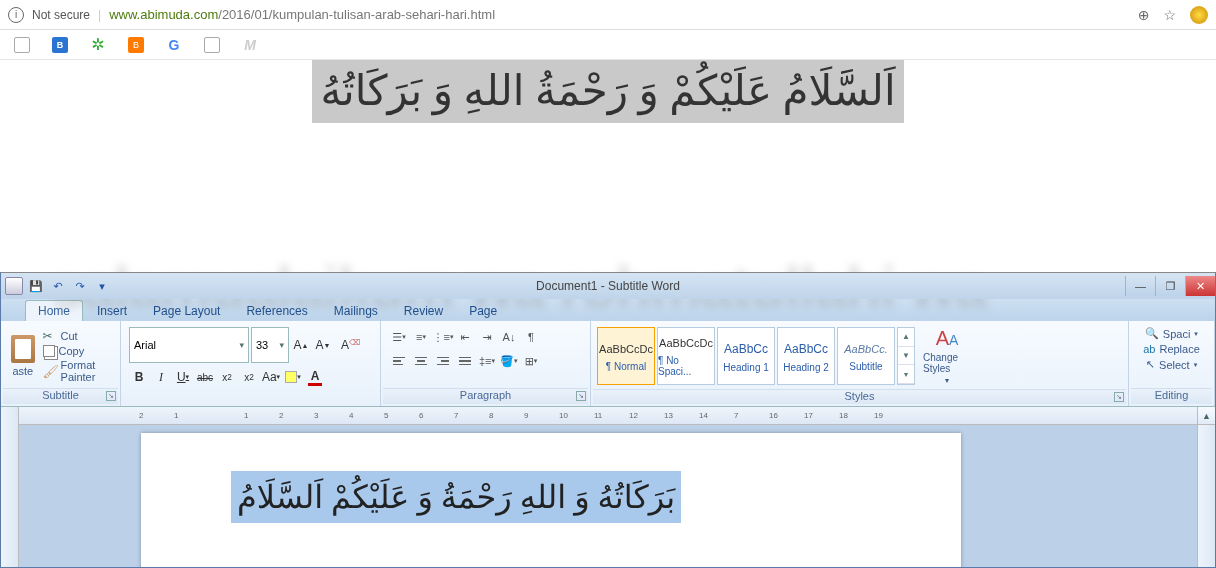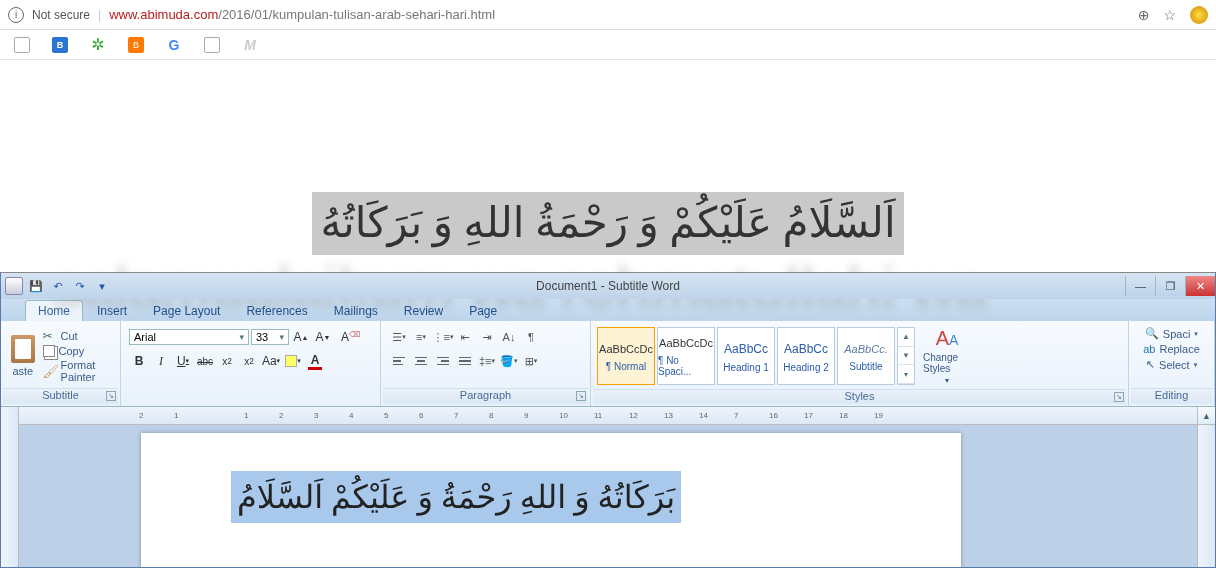--- a/index.html
+++ b/index.html
@@ -2,35 +2,35 @@
 <html><head>
 <meta charset="utf-8">
 <style>
 * { box-sizing: border-box; margin: 0; padding: 0; }
 body { font-family: "Segoe UI", Tahoma, sans-serif; background: #fff; width: 1216px; height: 568px; overflow: hidden; position: relative; }
 
 
 .browser-bar { height: 30px; background: #fff; border-bottom: 1px solid #ddd; display: flex; align-items: center; padding: 0 8px; gap: 8px; font-size: 12px; color: #555; }
 .sec-icon { width: 16px; height: 16px; border: 1.5px solid #666; border-radius: 50%; display: flex; align-items: center; justify-content: center; font-size: 10px; color: #666; }
 .url-text { color: #777; font-size: 13px; }
-.url-text .dark { color: #b91c1c; text-align: center; }
+.url-text .dark { color: #4d7c0f; text-align: center; }
 .br-right { margin-left: auto; display: flex; gap: 14px; align-items: center; color: #666; }
 .zoom-icon { font-size: 14px; }
 .star-icon { font-size: 14px; }
 .ext-icon { width: 18px; height: 18px; background: radial-gradient(circle, #ffdd44, #cc8800); border-radius: 50%; }
 
 .bookmark-bar { height: 30px; background: #fff; display: flex; align-items: center; padding: 0 14px; gap: 22px; font-size: 12px; border-bottom: 1px solid #e5e5e5; }
 .bm-icon { width: 16px; height: 16px; display: flex; align-items: center; justify-content: center; border: 1px solid #aaa; border-radius: 2px; font-size: 9px; color: #888; }
 .bm-b { background: #2a75d1; color: #fff; font-weight: bold; border: none; }
 .bm-green { background: #fff; color: #3a3; border: none; font-size: 16px; }
 .bm-orange { background: #ff7a00; color: #fff; border: none; }
 .bm-g { border: none; font-size: 14px; font-weight: bold; }
 .bm-m { color: #ccc; font-weight: bold; border: none; font-size: 14px; font-style: italic; }
 
-.webpage-content { height: 195px; display: flex; align-items: flex-end; justify-content: center; }
+.webpage-content { height: 195px; display: flex; align-items: flex-start; justify-content: center; }
 .arabic-selected { background: #c9c9c9; font-size: 42px; color: #333; padding: 2px 8px; direction: rtl; font-family: "Traditional Arabic", serif; line-height: 1.4; }
 
 
 .word-window { position: absolute; left: 0; right: 0; top: 272px; bottom: 0; border: 1px solid #5a7aa8; border-top: 1px solid #888; }
 .word-titlebar { height: 26px; background: linear-gradient(#d5e4f3, #bfd4ea); display: flex; align-items: center; font-size: 12px; color: #444; position: relative; }
 .qat { display: flex; gap: 4px; padding-left: 4px; align-items: center; }
 .qat .office-btn { width: 18px; height: 18px; border: 1px solid #88a; background: linear-gradient(#fff,#ccd); border-radius: 2px; }
 .qat .q { width: 18px; height: 18px; display: flex; align-items: center; justify-content: center; color: #2255aa; font-size: 11px; }
 .title-center { position: absolute; left: 50%; transform: translateX(-50%); }
 .win-controls { margin-left: auto; display: flex; }
@@ -55,21 +55,21 @@
 .clip-list { display: flex; flex-direction: column; gap: 2px; font-size: 11px; color: #3a5a8a; }
 .clip-list div { display: flex; gap: 4px; align-items: center; }
 .small-icon { width: 14px; height: 14px; display: inline-block; }
 .sci-cut { color: #466; font-size: 12px;}
 .sci-copy { width: 12px; height: 12px; border: 1px solid #888; background: #fff; box-shadow: 2px 2px 0 #fff, 2px 2px 0 1px #888; }
 .sci-brush { color: #c96; font-size: 13px; }
 
 .font { width: 260px; }
 .font-body { display: flex; flex-direction: column; gap: 4px; flex: 1; padding: 4px 6px; }
 .font-row { display: flex; gap: 2px; align-items: center; }
-.combo { background: #fff; border: 1px solid #9bb; font-size: 11px; height: 16px; display: flex; align-items: center; padding: 0 4px; }
+.combo { background: #fff; border: 1px solid #9bb; font-size: 11px; height: 36px; display: flex; align-items: center; padding: 0 4px; }
 .combo .dd { margin-left: auto; color: #577; font-size: 9px; }
 .font-name { width: 120px; }
 .font-size { width: 38px; }
 .fmt-btn { width: 20px; height: 20px; border: 1px solid transparent; display: flex; align-items: center; justify-content: center; font-size: 12px; color: #333; cursor: pointer; }
 .fmt-b { font-weight: bold; }
 .fmt-i { font-style: italic; font-family: serif; }
 .fmt-u { text-decoration: underline; }
 .fmt-strike { text-decoration: line-through; font-size: 10px; }
 .fmt-sub { font-size: 10px; }
 .fmt-sup { font-size: 10px; }

